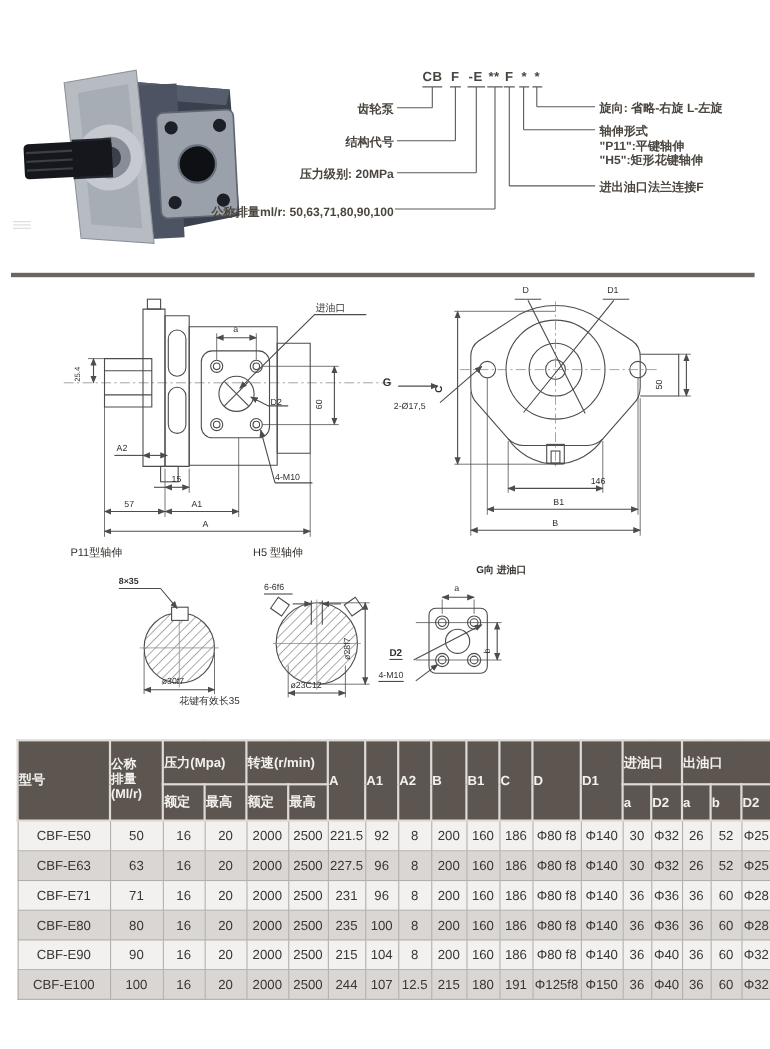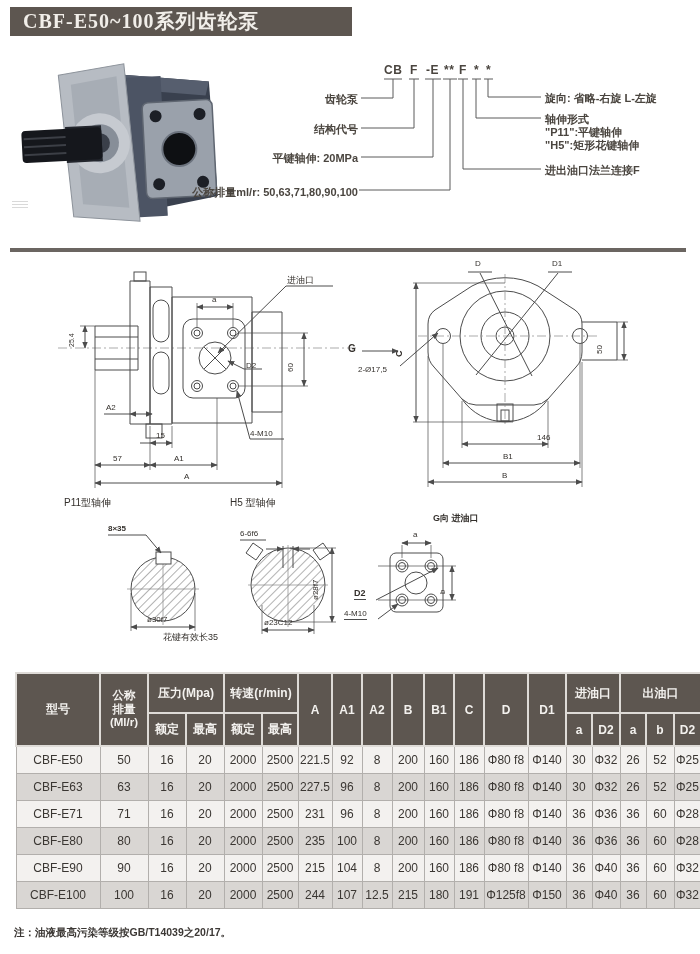--- a/index.html
+++ b/index.html
@@ -23,39 +23,36 @@
   .sep{position:absolute;left:10px;top:248px;width:676px;height:4px;background:#6b6561;}
   
   .dlabel{position:absolute;font-size:8px;line-height:1;color:#34302c;white-space:nowrap;}
   .dlabel.rot{transform-origin:0 100%;transform:rotate(-90deg);}
   .dlabel.b{font-weight:bold;}
   .dlabel.u{border-bottom:1px solid #4c4c4c;padding-bottom:1px;}
   svg.overlay{position:absolute;left:0;top:0;pointer-events:none;}
   
   table.spec{position:absolute;left:15px;top:672px;width:670px;border-collapse:collapse;table-layout:fixed;}
   table.spec th{background:#5d5650;color:#f3f1ee;font-size:12px;font-weight:bold;
-                border:2px solid #dedbd7;text-align:center;vertical-align:middle;padding:0;}
+                border:2px solid #dedbd7;text-align:left;vertical-align:middle;padding:0;}
   table.spec thead tr:first-child th{height:38px;}
   table.spec thead tr:last-child th{height:31px;}
   table.spec td{border:1px solid #b2afac;font-size:12px;text-align:center;vertical-align:middle;
                 height:26px;padding:0;color:#3a3632;}
   table.spec tbody tr:nth-child(odd){background:#f3f1ef;}
   table.spec tbody tr:nth-child(even){background:#d9d6d3;}
   .dispL{display:block;line-height:1.2;font-size:11.5px;}
   
   .note{position:absolute;left:14px;top:926px;font-size:10.5px;font-weight:600;color:#3c3835;white-space:nowrap;}
 </style>
 </head>
 <body>
 
 <div id="app">
 
-  <div class="titlebar">
-    <span>CBF-E50~100系列齿轮泵</span>
-  </div>
 
   <div class="photo">
     <svg width="216" height="176" viewBox="0 0 216 176">
       <g transform="rotate(-3 107 88)">
         <path d="M105 18 L196 30 L199 145 L112 158 Z" fill="#39404e"></path>
         <path d="M105 18 L196 30 L192 44 L102 32 Z" fill="#565e6e"></path>
         <rect x="88" y="22" width="60" height="140" fill="#4c5464"></rect>
         <path d="M46 16 L112 8 L120 166 L54 158 Z" fill="#b7bcc3" stroke="#8d939b" stroke-width="1"></path>
         <path d="M58 26 L104 20 L110 152 L64 146 Z" fill="#a7adb5"></path>
         <circle cx="84" cy="86" r="30" fill="#c6cad0"></circle>
@@ -86,21 +83,21 @@
     <span class="seg" style="left:384px;top:63px">CB</span>
     <span class="seg" style="left:410px;top:63px">F</span>
     <span class="seg" style="left:426px;top:63px">-E</span>
     <span class="seg" style="left:444px;top:63px">**</span>
     <span class="seg" style="left:459px;top:63px">F</span>
     <span class="seg" style="left:474px;top:63px">*</span>
     <span class="seg" style="left:486px;top:63px">*</span>
 
     <div class="cl" style="top:92px">齿轮泵</div>
     <div class="cl" style="top:122px">结构代号</div>
-    <div class="cl" style="top:151px">平键轴伸: 20MPa</div>
+    <div class="cl" style="top:151px">压力级别: 20MPa</div>
     <div class="cl" style="top:185px">公称排量ml/r: 50,63,71,80,90,100</div>
 
     <div class="cr" style="top:91px">旋向: 省略-右旋  L-左旋</div>
     <div class="cr" style="top:112px">轴伸形式</div>
     <div class="cr" style="top:125px">"P11":平键轴伸</div>
     <div class="cr" style="top:138px">"H5":矩形花键轴伸</div>
     <div class="cr" style="top:163px">进出油口法兰连接F</div>
   </div>
 
   <div class="sep"></div>
@@ -451,15 +448,14 @@
           <td>Φ150</td>
           <td>36</td>
           <td>Φ40</td>
           <td>36</td>
           <td>60</td>
           <td>Φ32</td>
         </tr>
       </tbody>
   </table>
 
-  <div class="note">注：油液最高污染等级按GB/T14039之20/17。</div>
 
 </div>
 
 </body></html>

